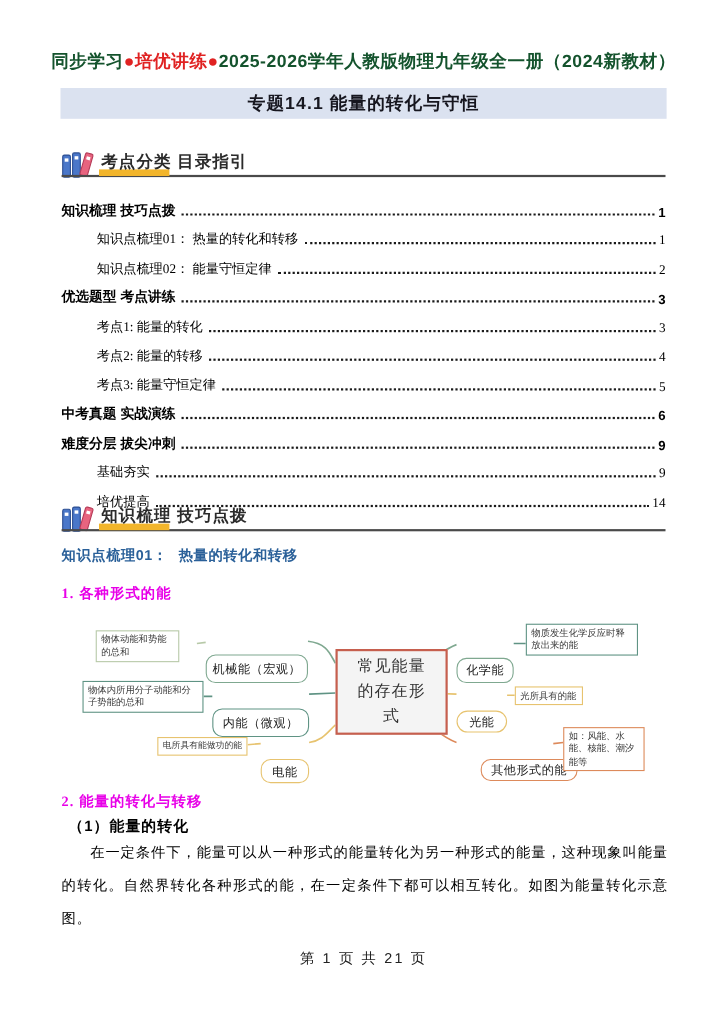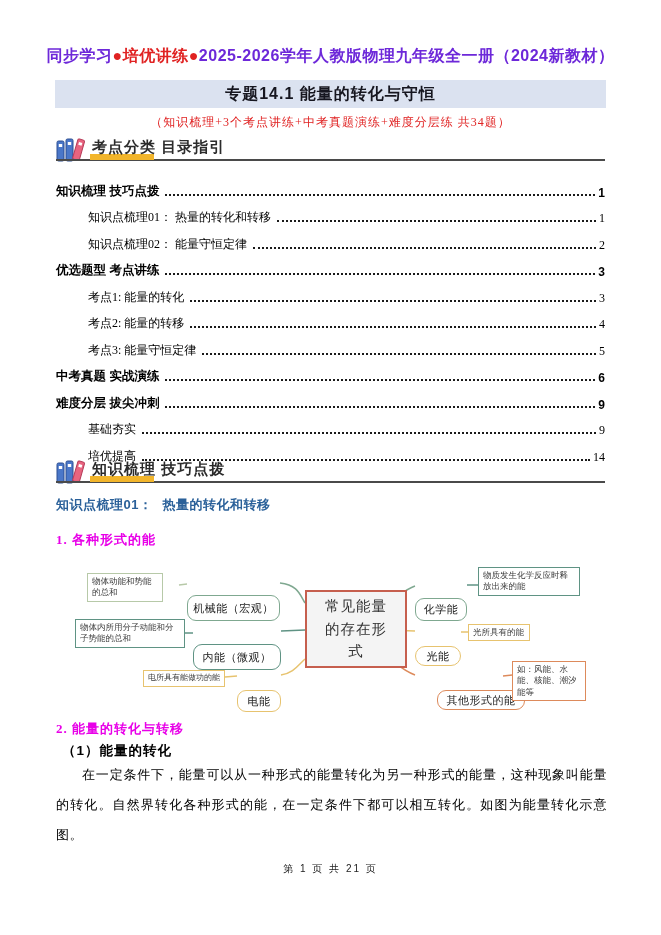--- a/index.html
+++ b/index.html
@@ -6,21 +6,21 @@
   body{
     width:661px;height:935px;position:relative;background:#ffffff;
     font-family:"Liberation Sans","DejaVu Sans",sans-serif;color:#111;
     overflow:hidden;
   }
   .page{position:absolute;left:0;top:0;width:661px;height:935px;}
 
   
   .doc-header{position:absolute;left:0;top:46px;width:661px;text-align:center;
     font-size:16px;font-weight:bold;letter-spacing:.5px;}
-  .hdr-blue{color:#6d28d9;text-align:center;}
+  .hdr-blue{color:#14532d;text-align:center;}
   .hdr-red{color:#e02222;}
 
   
   .title-banner{position:absolute;left:55px;top:80px;width:551px;height:28px;
     background:#dbe2f0;display:flex;align-items:center;justify-content:center;}
   .title-banner span{font-size:16px;font-weight:bold;color:#16161f;letter-spacing:1px;}
 
   .subtitle{position:absolute;left:0;top:114px;width:661px;text-align:center;
     color:#e02222;font-size:12px;font-family:"Liberation Serif","DejaVu Serif",serif;letter-spacing:1px;}
 
@@ -75,33 +75,32 @@
   .d-chem-desc{left:478px;top:4px;width:102px;}
   .d-light{left:415px;top:59px;width:46px;height:20px;border-radius:10px;}
   .d-light-desc{left:468px;top:61px;width:62px;}
   .d-other{left:437px;top:103px;width:88px;height:20px;}
   .d-other-desc{left:512px;top:98px;width:74px;}
 
   .subhead{position:absolute;left:62px;top:742px;font-size:13.5px;font-weight:bold;color:#000;letter-spacing:1px;}
   .bodypara{position:absolute;left:56px;top:760px;width:551px;font-size:13px;line-height:2.3;
     font-family:"Liberation Serif","DejaVu Serif",serif;color:#000;text-align:justify;text-indent:2em;letter-spacing:.5px;}
 
-  .footer{position:absolute;left:0;top:862px;width:661px;text-align:center;font-size:10px;color:#222;letter-spacing:2px;}
+  .footer{position:absolute;left:0;top:862px;width:661px;text-align:center;font-size:13px;color:#222;letter-spacing:2px;}
 </style>
 </head>
 <body>
 
 <div class="page">
 
   <div class="doc-header"><span class="hdr-blue">同步学习</span><span class="hdr-red">●</span><span class="hdr-red">培优讲练</span><span class="hdr-red">●</span><span class="hdr-blue">2025-2026学年人教版物理九年级全一册（2024新教材）</span></div>
 
   <div class="title-banner">
     <span>专题14.1 能量的转化与守恒</span>
   </div>
-  <div class="subtitle">（知识梳理+3个考点讲练+中考真题演练+难度分层练 共34题）</div>
 
   <div class="sec-header" style="top:134px;">
     <span class="icon">
       <svg width="30" height="28" viewBox="0 0 30 28">
         <rect x="1" y="5" width="7" height="20" rx="1.5" fill="#4a77c9" stroke="#2d4f92" stroke-width="1"></rect>
         <rect x="2.8" y="8" width="3.4" height="3" fill="#ffffff"></rect>
         <rect x="10" y="3" width="7" height="22" rx="1.5" fill="#4a77c9" stroke="#2d4f92" stroke-width="1"></rect>
         <rect x="11.8" y="6" width="3.4" height="3" fill="#ffffff"></rect>
         <g transform="rotate(16 22 14)">
           <rect x="19" y="3" width="7" height="21" rx="1.5" fill="#e8647f" stroke="#b53b58" stroke-width="1"></rect>

